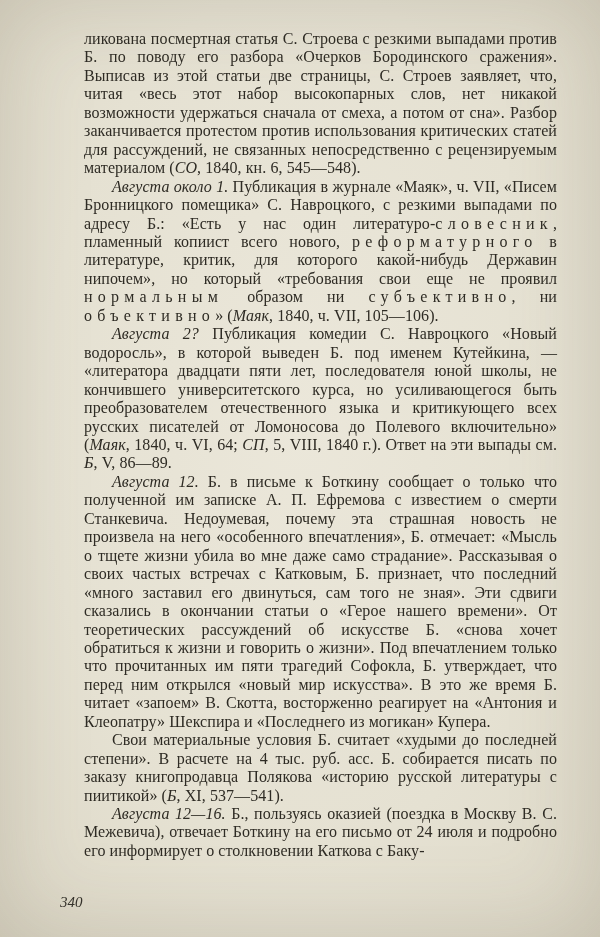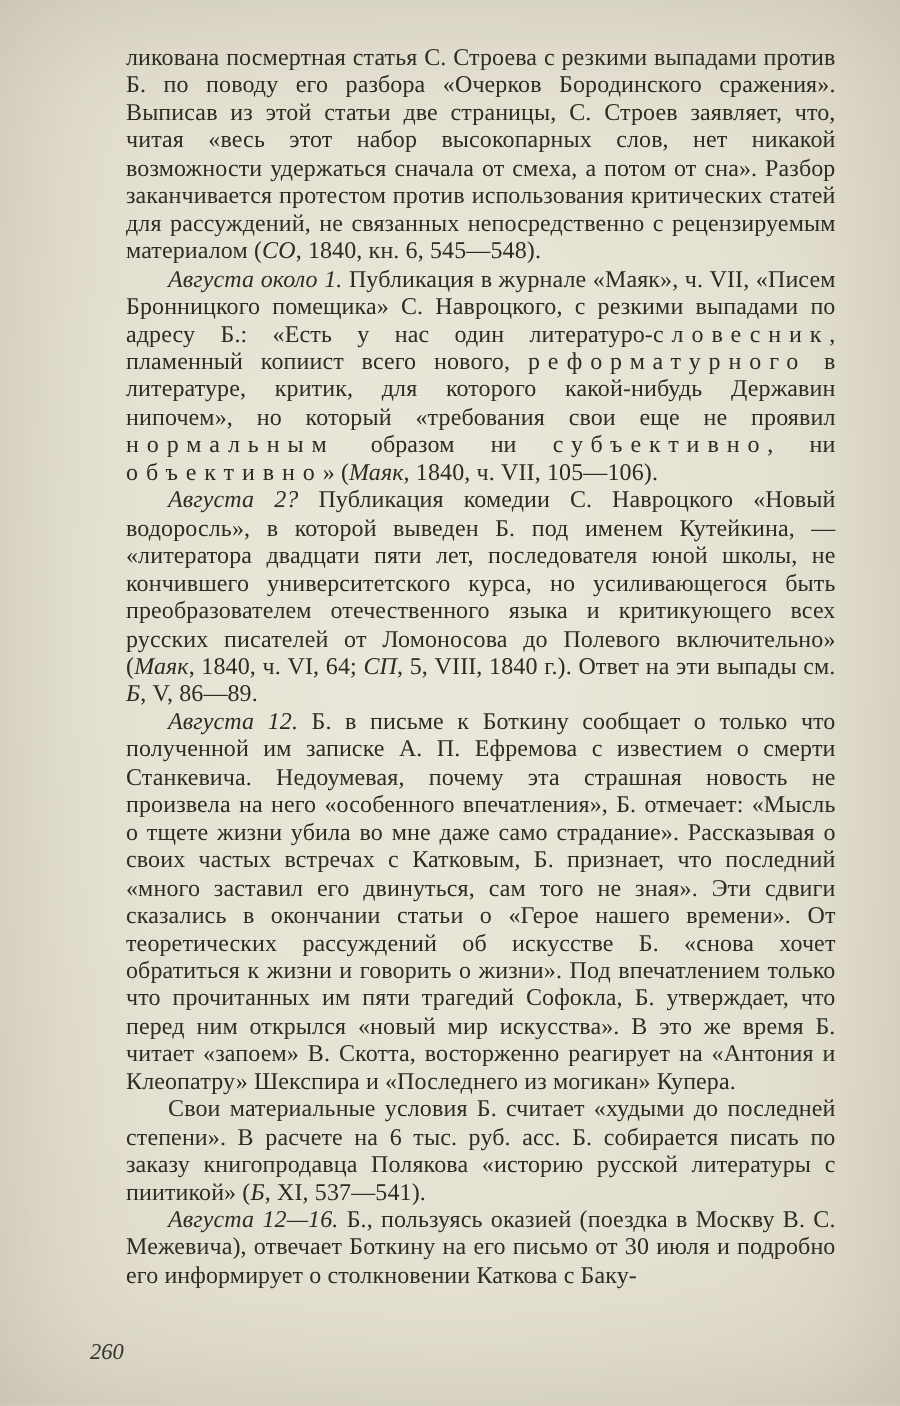--- a/index.html
+++ b/index.html
@@ -58,17 +58,17 @@
 </style>
 </head>
 <body>
 
 <div class="page">
   <div class="text-block">
       <p class="para"><span>ликована посмертная статья С. Строева с резкими выпадами против Б. по поводу его разбора «Очерков Бородинского сражения». Выписав из этой статьи две страницы, С. Строев заявляет, что, читая «весь этот набор высокопарных слов, нет никакой возможности удержаться сначала от смеха, а потом от сна». Разбор заканчивается протестом против использования критических статей для рассуждений, не связанных непосредственно с рецензируемым материалом (</span><span class="it">СО</span><span>, 1840, кн. 6, 545—548).</span></p>
       <p class="para indent"><span class="it">Августа около 1.</span><span> Публикация в журнале «Маяк», ч. VII, «Писем Бронницкого помещика» С. Навроцкого, с резкими выпадами по адресу Б.: «Есть у нас один литературо-</span><span class="spaced">словесник</span><span>, пламенный копиист всего нового, </span><span class="spaced">реформатурного</span><span> в литературе, критик, для которого какой-нибудь Державин нипочем», но который «требования свои еще не проявил </span><span class="spaced">нормальным</span><span> образом ни </span><span class="spaced">субъективно</span><span>, ни </span><span class="spaced">объективно</span><span>» (</span><span class="it">Маяк</span><span>, 1840, ч. VII, 105—106).</span></p>
       <p class="para indent"><span class="it">Августа 2?</span><span> Публикация комедии С. Навроцкого «Новый водоросль», в которой выведен Б. под именем Кутейкина, — «литератора двадцати пяти лет, последователя юной школы, не кончившего университетского курса, но усиливающегося быть преобразователем отечественного языка и критикующего всех русских писателей от Ломоносова до Полевого включительно» (</span><span class="it">Маяк</span><span>, 1840, ч. VI, 64; </span><span class="it">СП</span><span>, 5, VIII, 1840 г.). Ответ на эти выпады см. </span><span class="it">Б</span><span>, V, 86—89.</span></p>
       <p class="para indent"><span class="it">Августа 12.</span><span> Б. в письме к Боткину сообщает о только что полученной им записке А. П. Ефремова с известием о смерти Станкевича. Недоумевая, почему эта страшная новость не произвела на него «особенного впечатления», Б. отмечает: «Мысль о тщете жизни убила во мне даже само страдание». Рассказывая о своих частых встречах с Катковым, Б. признает, что последний «много заставил его двинуться, сам того не зная». Эти сдвиги сказались в окончании статьи о «Герое нашего времени». От теоретических рассуждений об искусстве Б. «снова хочет обратиться к жизни и говорить о жизни». Под впечатлением только что прочитанных им пяти трагедий Софокла, Б. утверждает, что перед ним открылся «новый мир искусства». В это же время Б. читает «запоем» В. Скотта, восторженно реагирует на «Антония и Клеопатру» Шекспира и «Последнего из могикан» Купера.</span></p>
-      <p class="para indent"><span>Свои материальные условия Б. считает «худыми до последней степени». В расчете на 6 тыс. руб. асс. Б. собирается писать по заказу книгопродавца Полякова «историю русской литературы с пиитикой» (</span><span class="it">Б</span><span>, XI, 537—541).</span></p>
-      <p class="para indent"><span class="it">Августа 12—16.</span><span> Б., пользуясь оказией (поездка в Москву В. С. Межевича), отвечает Боткину на его письмо от 30 июля и подробно его информирует о столкновении Каткова с Баку-</span></p>
+      <p class="para indent"><span>Свои материальные условия Б. считает «худыми до последней степени». В расчете на 4 тыс. руб. асс. Б. собирается писать по заказу книгопродавца Полякова «историю русской литературы с пиитикой» (</span><span class="it">Б</span><span>, XI, 537—541).</span></p>
+      <p class="para indent"><span class="it">Августа 12—16.</span><span> Б., пользуясь оказией (поездка в Москву В. С. Межевича), отвечает Боткину на его письмо от 24 июля и подробно его информирует о столкновении Каткова с Баку-</span></p>
     </div>
-  <div class="page-number">260</div>
+  <div class="page-number">340</div>
 </div>
 
 </body></html>

